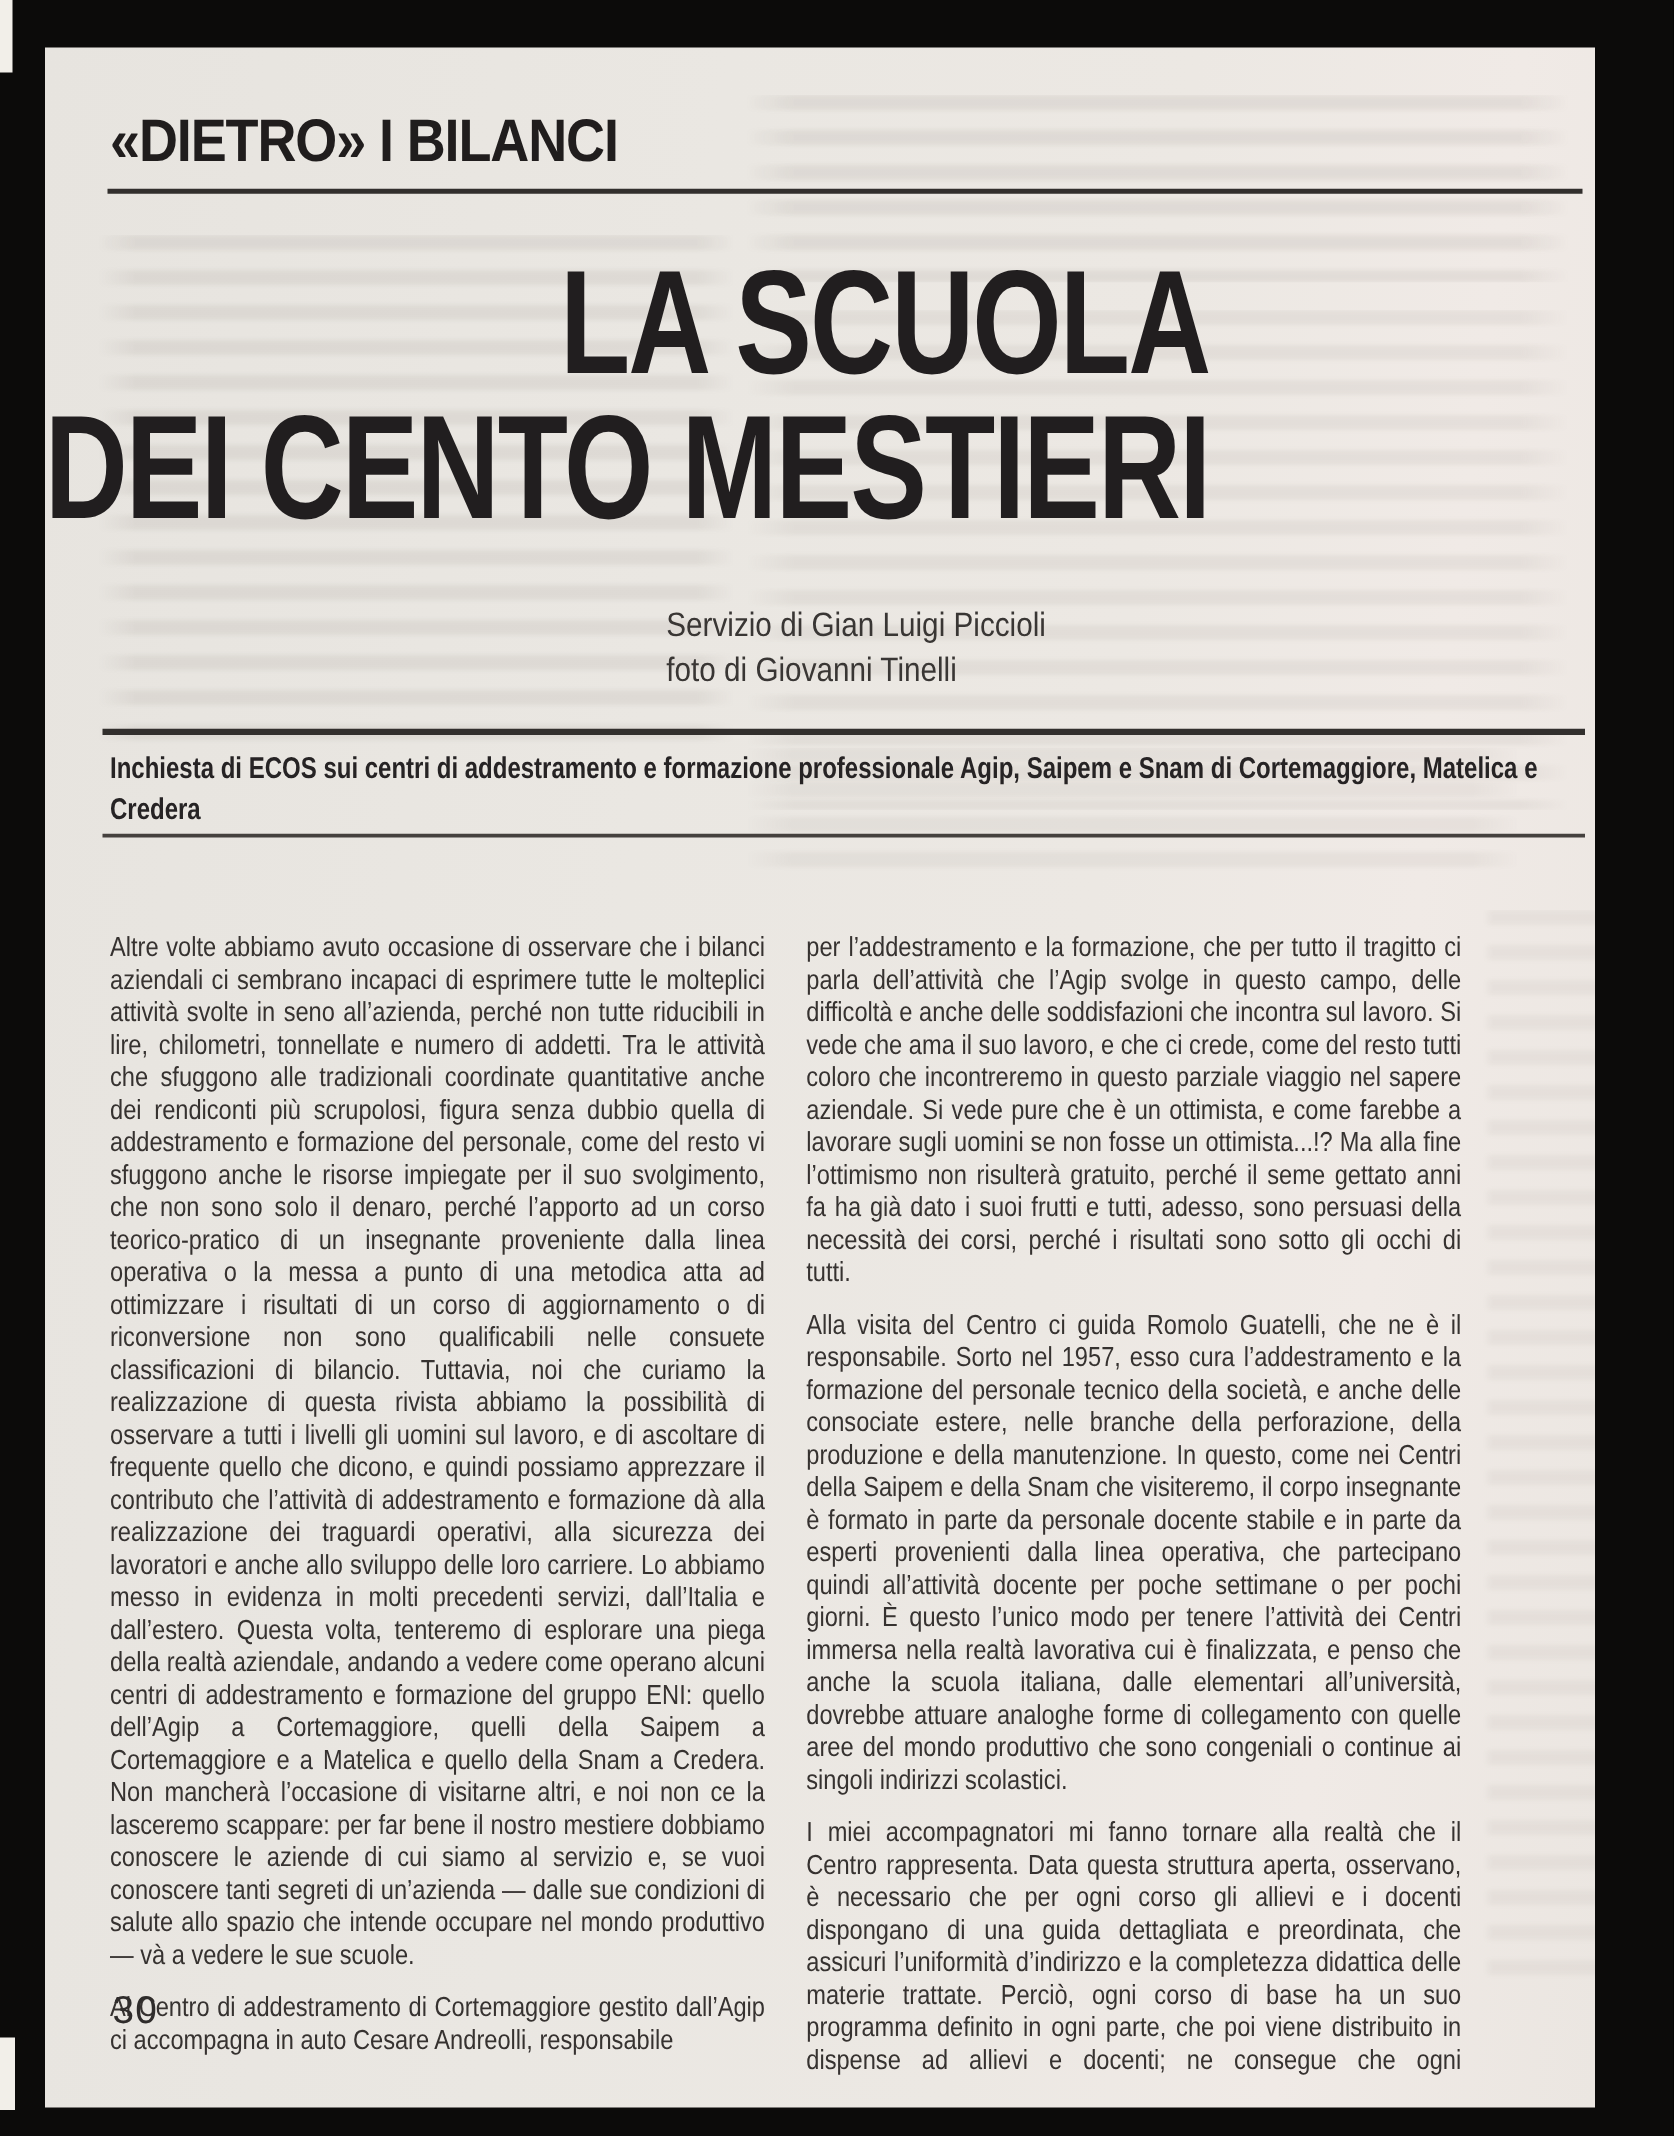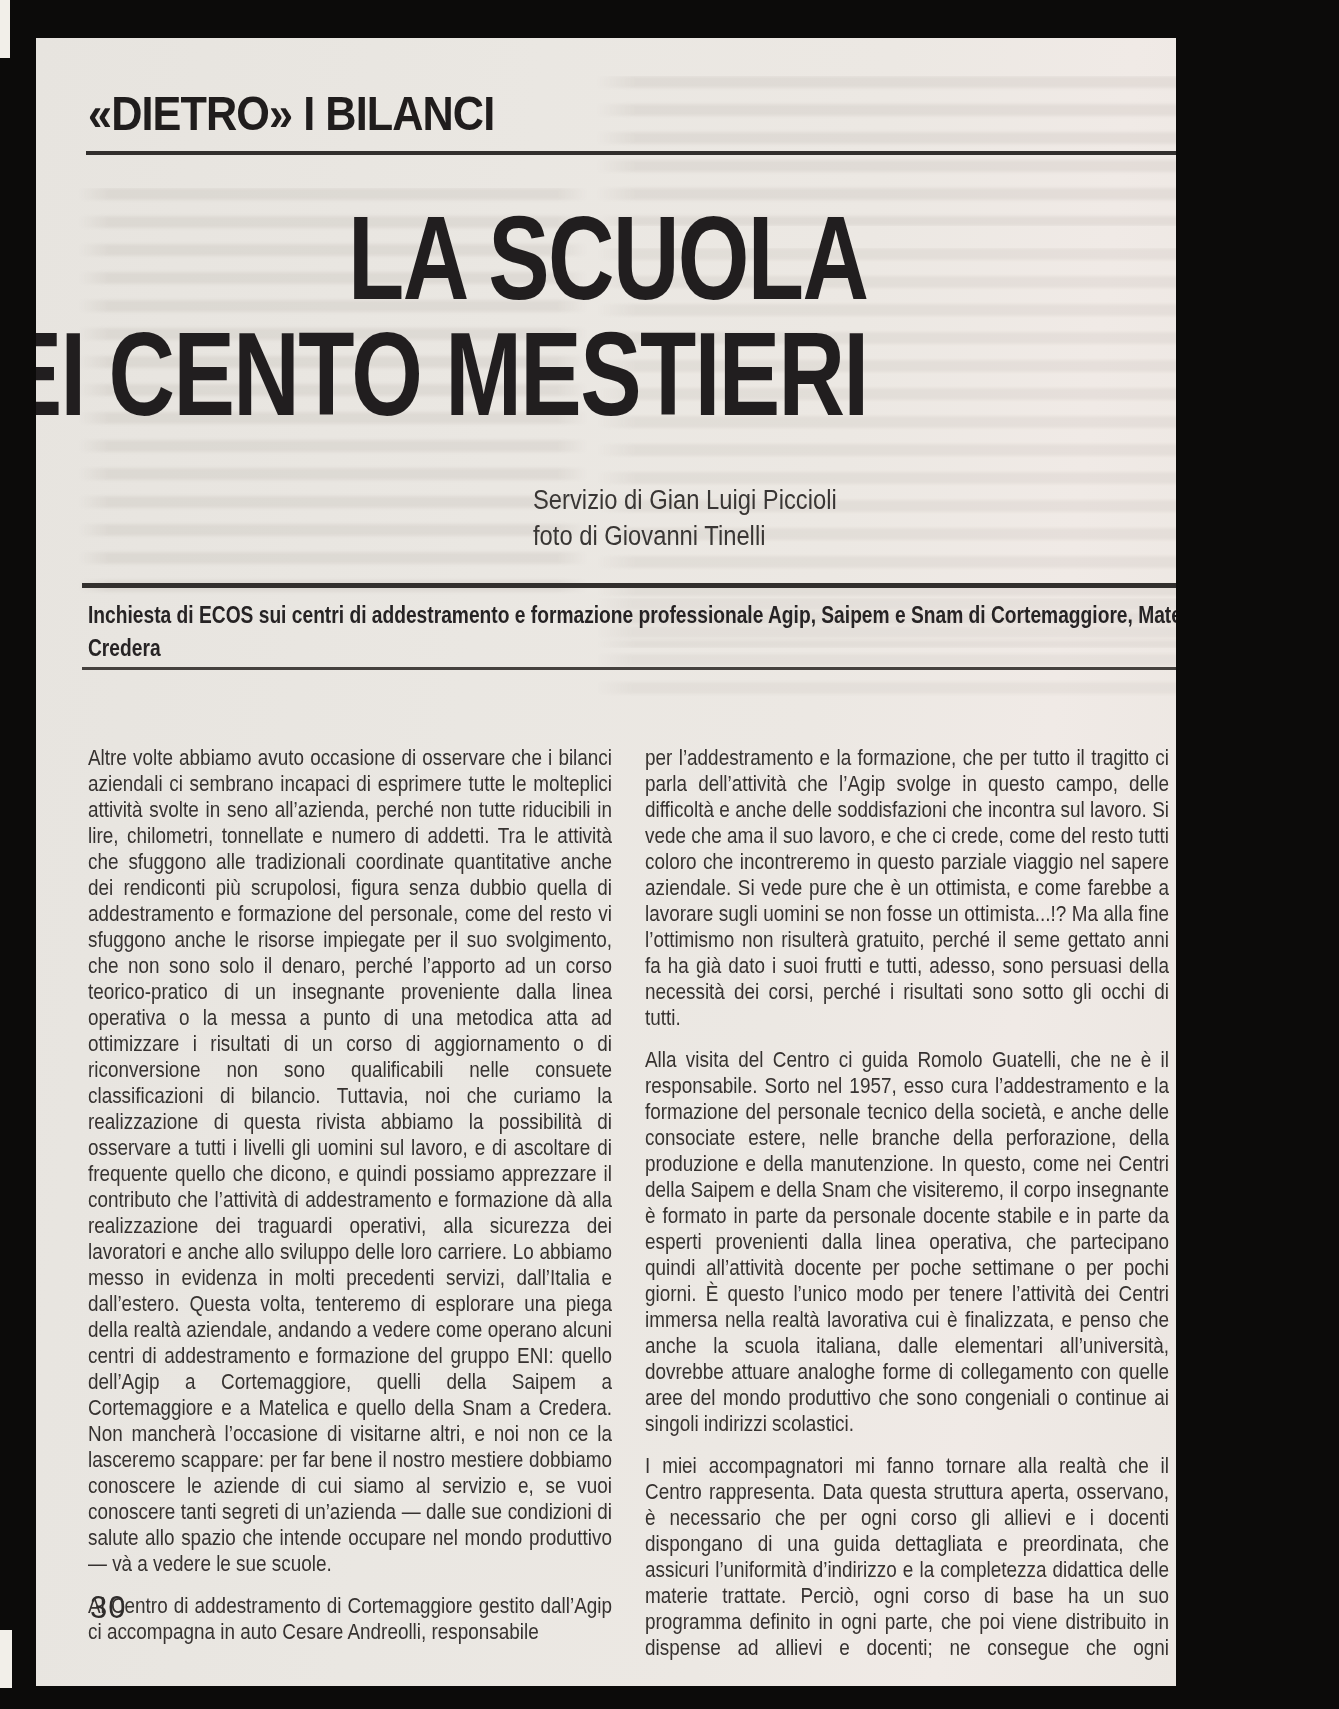--- a/index.html
+++ b/index.html
@@ -5,21 +5,21 @@
   html,body{margin:0;padding:0;background:#000;}
   .canvas{
     position:relative;
     width:1339px;height:1709px;
     background:#0c0b0a;
     overflow:hidden;
     font-family:"Liberation Sans", sans-serif;
   }
   .sliver{position:absolute;background:#f2efe9;}
   .paper{
-    position:absolute;left:36px;top:38px;width:1140px;height:1648px;
+    position:absolute;left:36px;top:38px;width:1240px;height:1648px;
     background:linear-gradient(97deg,#e7e4df 0%,#eae7e2 38%,#ece8e3 64%,#f0eae6 82%,#ebe6e1 100%);
     overflow:hidden;
   }
   
   .ghost{
     position:absolute;
     background-image:repeating-linear-gradient(to bottom,
       rgba(128,118,110,0.20) 0px, rgba(128,118,110,0.20) 12px,
       rgba(128,118,110,0.00) 12px, rgba(128,118,110,0.00) 28px);
     filter:blur(1.6px);

